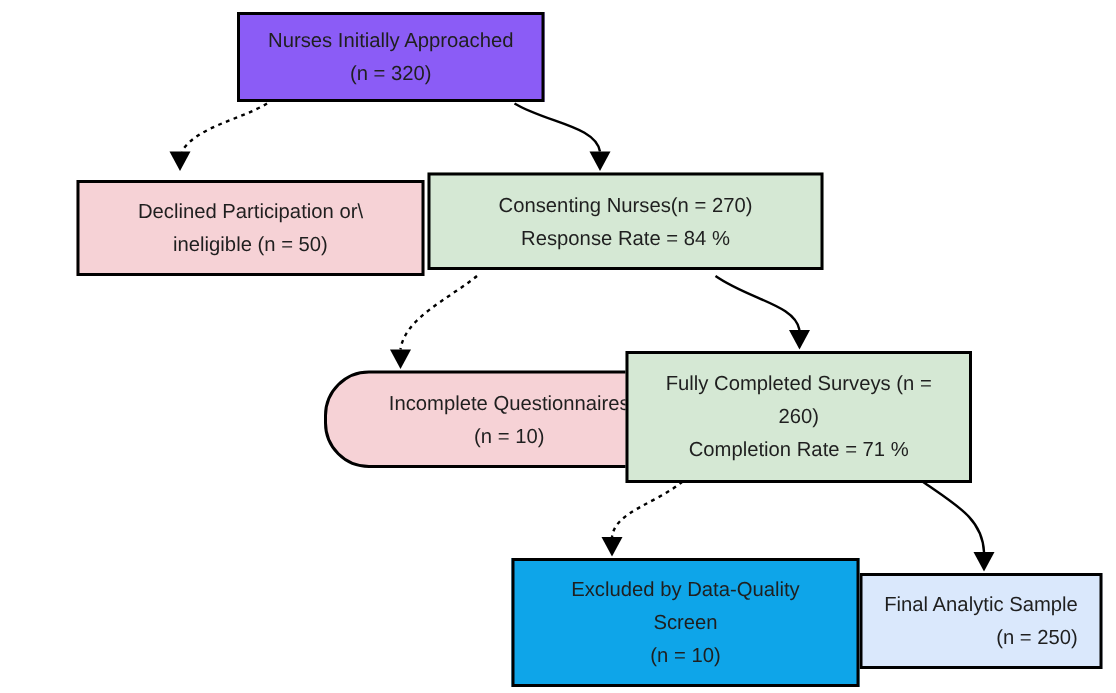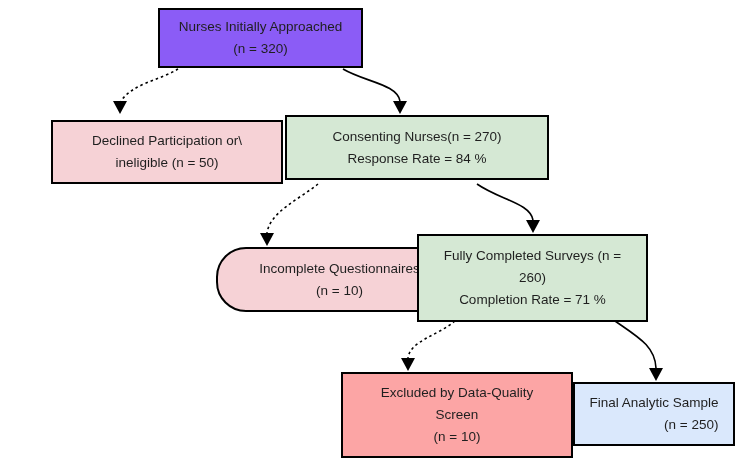--- a/index.html
+++ b/index.html
@@ -97,20 +97,20 @@
   <div class="node node-green node-consenting" style="background-color: rgb(213, 232, 212);">Consenting Nurses(n = 270)
 Response Rate = 84 %</div>
 
   <div class="node node-pink node-incomplete" style="background-color: rgb(246, 210, 214);">Incomplete Questionnaires
 (n = 10)</div>
 
   <div class="node node-green node-completed" style="background-color: rgb(213, 232, 212);">Fully Completed Surveys (n =
 260)
 Completion Rate = 71 %</div>
 
-  <div class="node node-pink node-excluded" style="background-color: #fca5a5;">Excluded by Data-Quality
+  <div class="node node-pink node-excluded" style="background-color: #0ea5e9;">Excluded by Data-Quality
 Screen
 (n = 10)</div>
 
   <div class="node node-blue node-final" style="background-color: rgb(218, 232, 252);">Final Analytic Sample
 (n = 250)</div>
 
 </div>
 
 </body></html>

